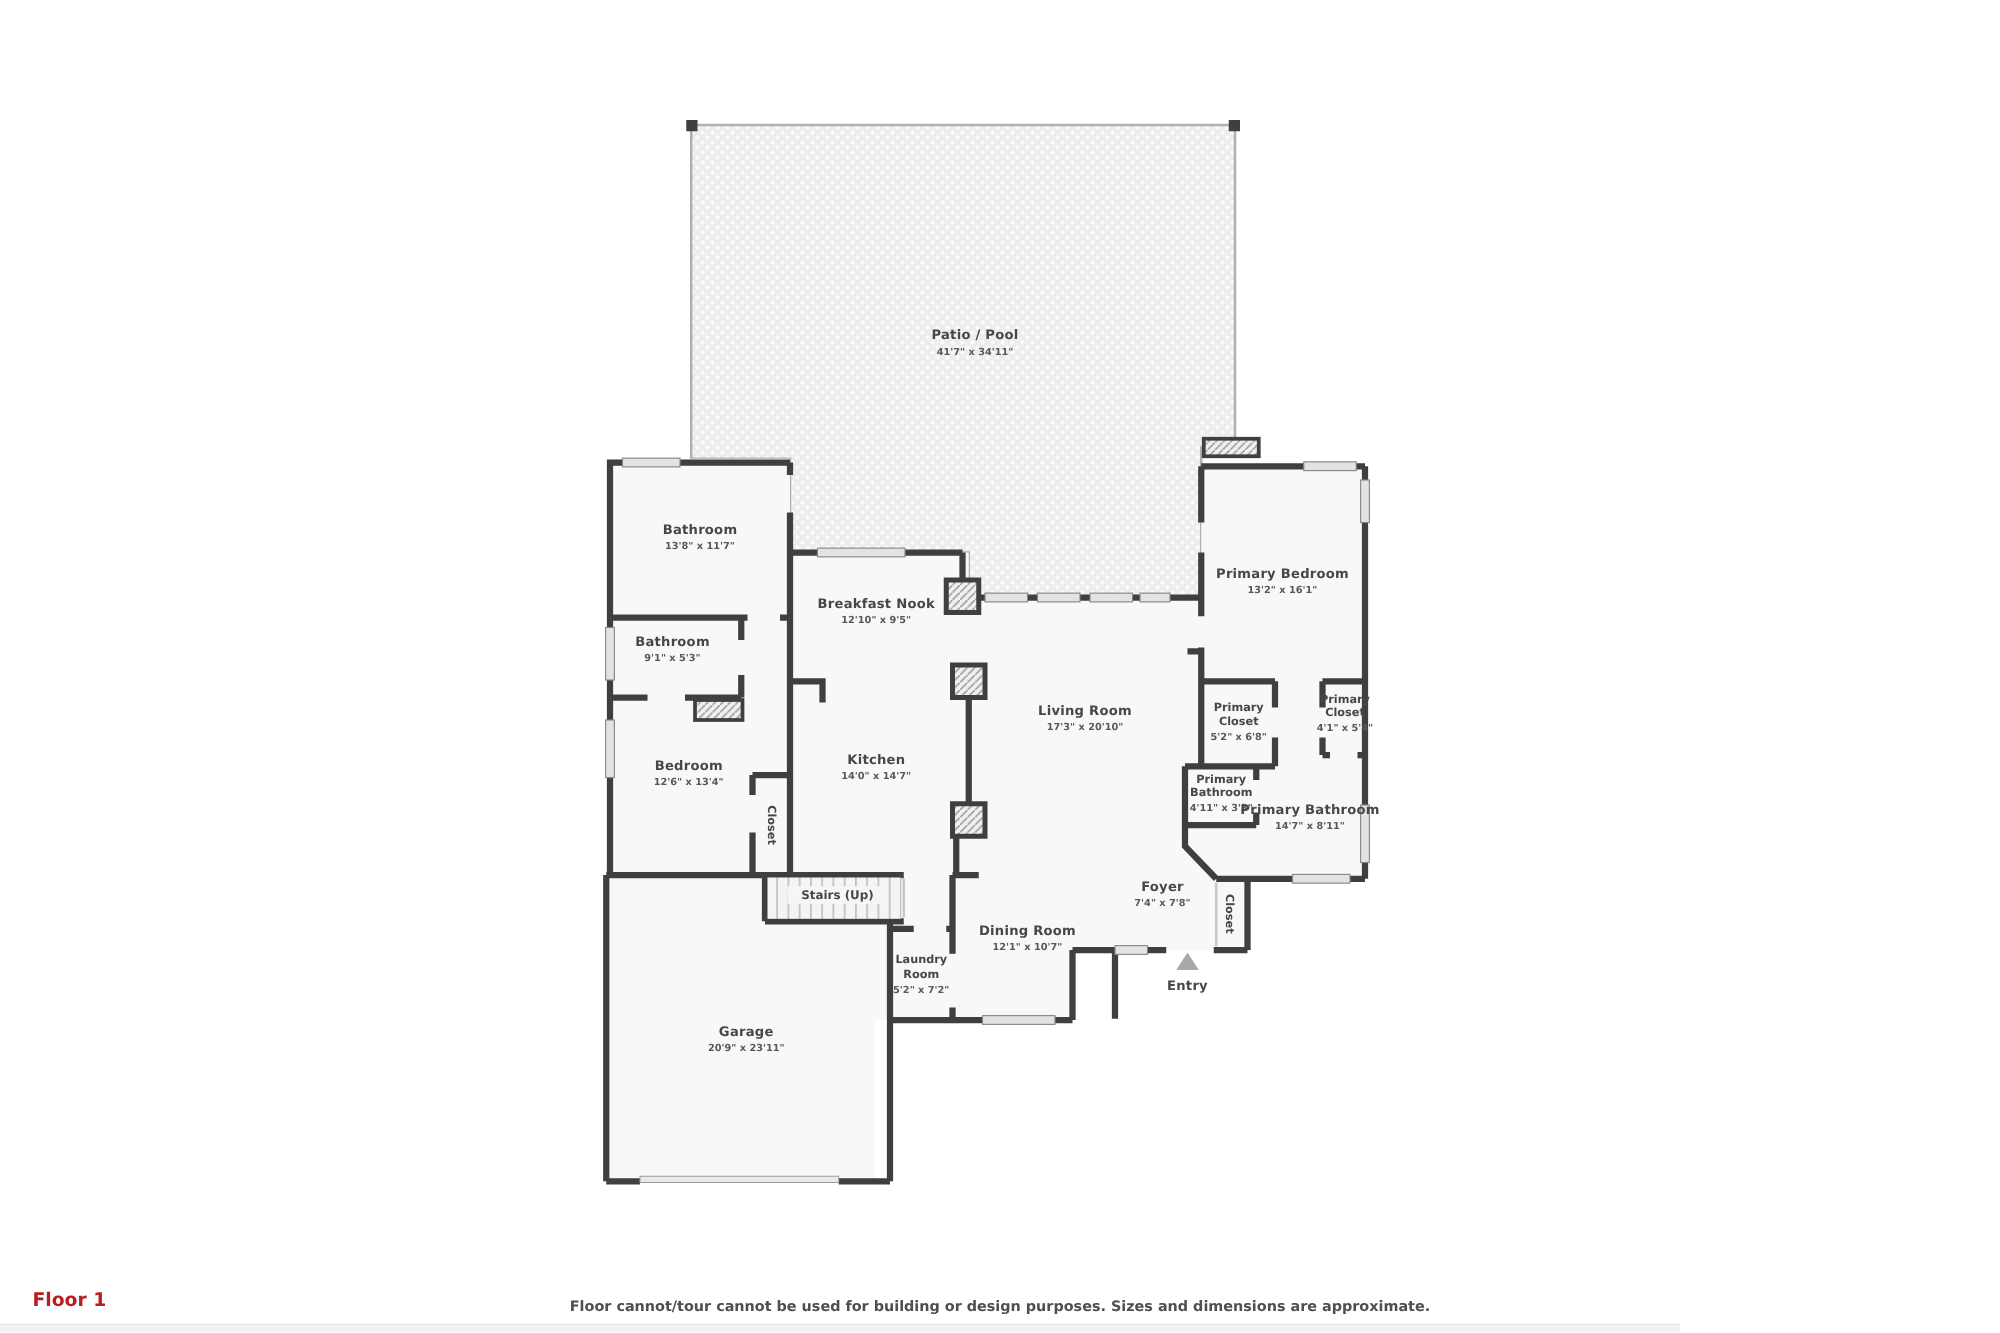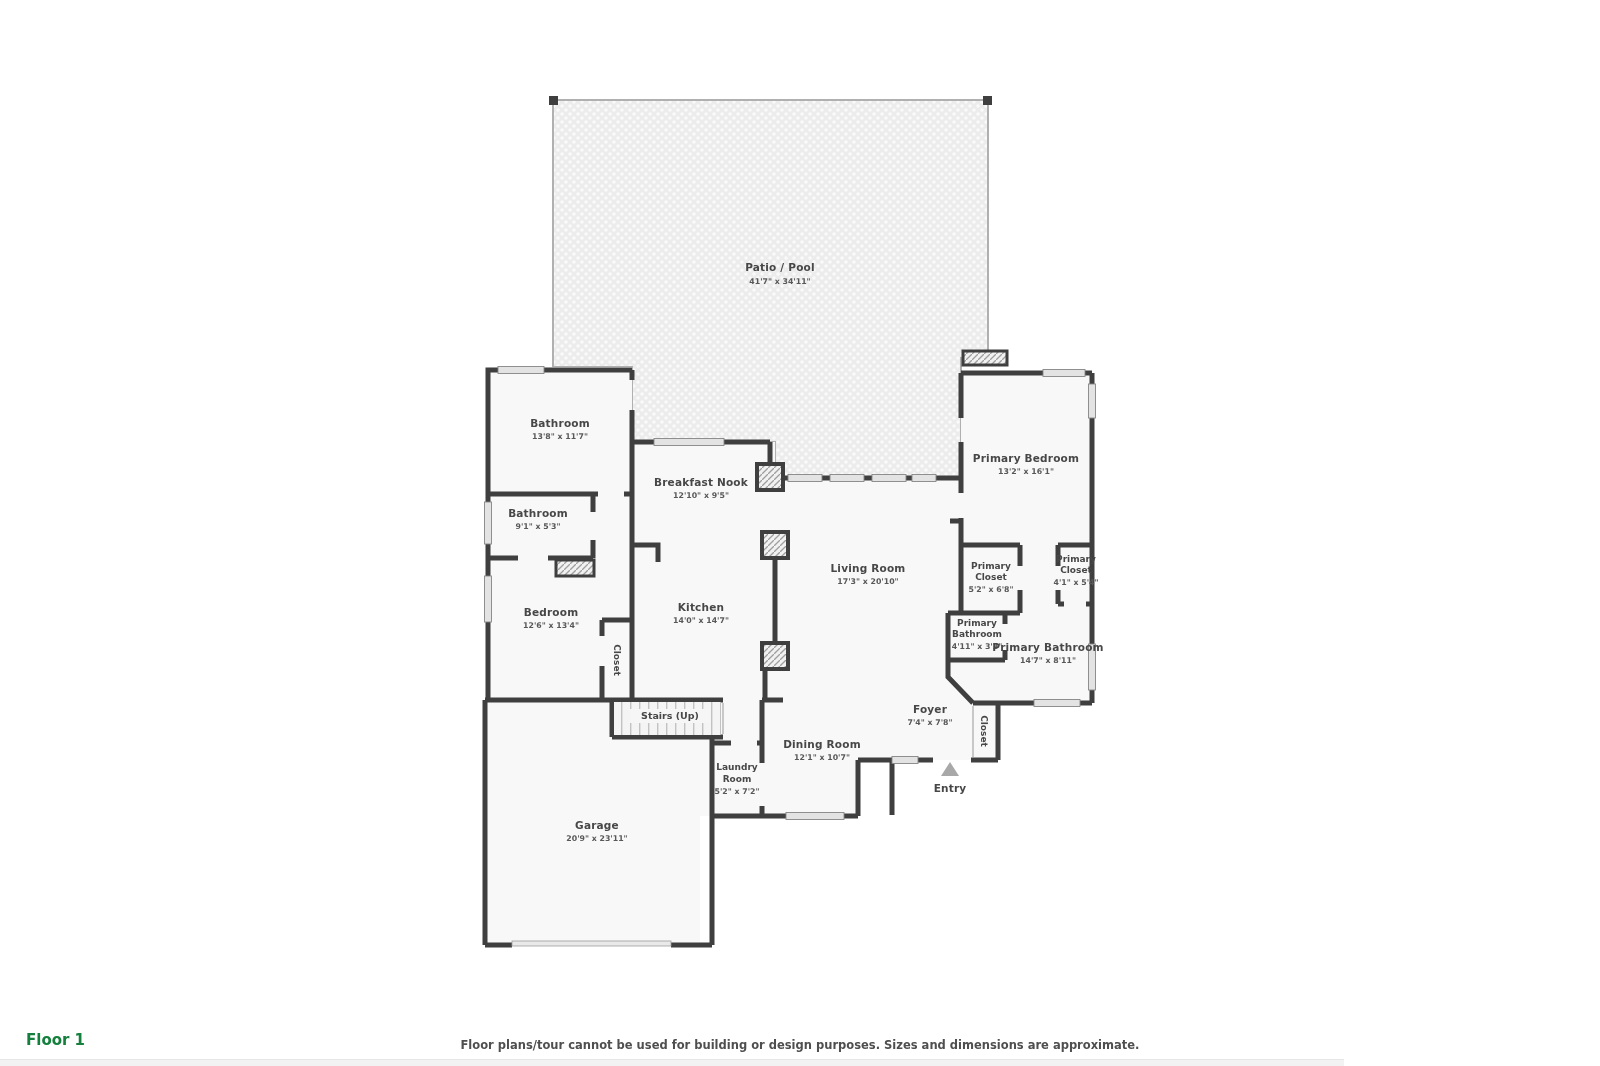--- a/index.html
+++ b/index.html
@@ -7,21 +7,21 @@
     position:relative;width:1344px;height:1066px;background:#ffffff;overflow:hidden;
     font-family:"DejaVu Sans","Liberation Sans",sans-serif;
   }
   svg{position:absolute;left:0;top:0;}
   svg text{fill:#474747;}
   .rn{font-size:10.5px;font-weight:700;text-anchor:middle;letter-spacing:.2px;}
   .rd{font-size:7.8px;font-weight:600;text-anchor:middle;fill:#585858;}
   .rv{font-size:9px;font-weight:700;text-anchor:middle;}
   .rs{font-size:9.5px;font-weight:700;text-anchor:middle;}
   .floor-label{
-    position:absolute;left:26px;top:1031px;font-size:15px;font-weight:700;color:#15803d;
+    position:absolute;left:26px;top:1031px;font-size:15px;font-weight:700;color:#b91c1c;
   }
   .disclaimer{
     position:absolute;left:0;top:1038px;width:1600px;text-align:center;
     font-size:11.5px;font-weight:700;color:#4f4f4f;
   }
   .watermark{
     position:absolute;left:1497px;top:510px;font-size:21px;font-weight:700;
     color:#ebebeb;letter-spacing:.5px;white-space:nowrap;
   }
   .bottom-strip{
@@ -200,17 +200,17 @@
       <text class="rv" transform="rotate(90 984 731)" x="984" y="734">Closet</text>
 
       <text class="rn" x="950" y="792">Entry</text>
 
       <text class="rn" x="597" y="829">Garage</text>
       <text class="rd" x="597" y="841">20'9" x 23'11"</text>
     </g>
   </svg>
 
   <div class="floor-label">Floor 1</div>
-  <div class="disclaimer">Floor plans/tour cannot be used for building or design purposes. Sizes and dimensions are approximate.</div>
+  <div class="disclaimer">Floor cannot/tour cannot be used for building or design purposes. Sizes and dimensions are approximate.</div>
   <div class="watermark">StellarMLS</div>
   <div class="bottom-strip"></div>
 
 </div>
 
 </body></html>

